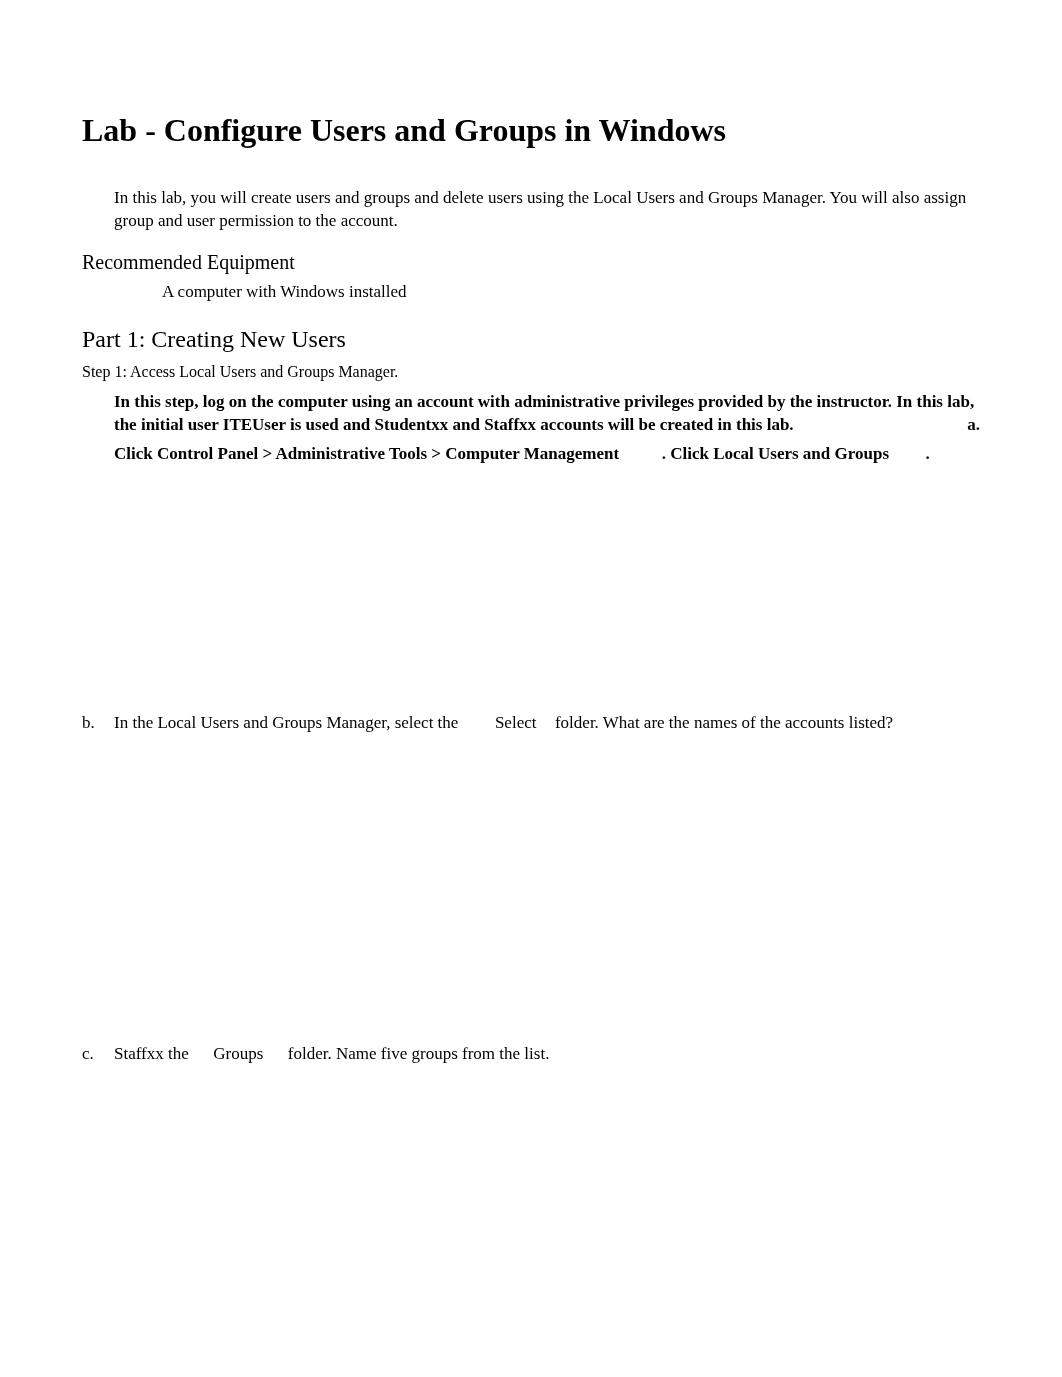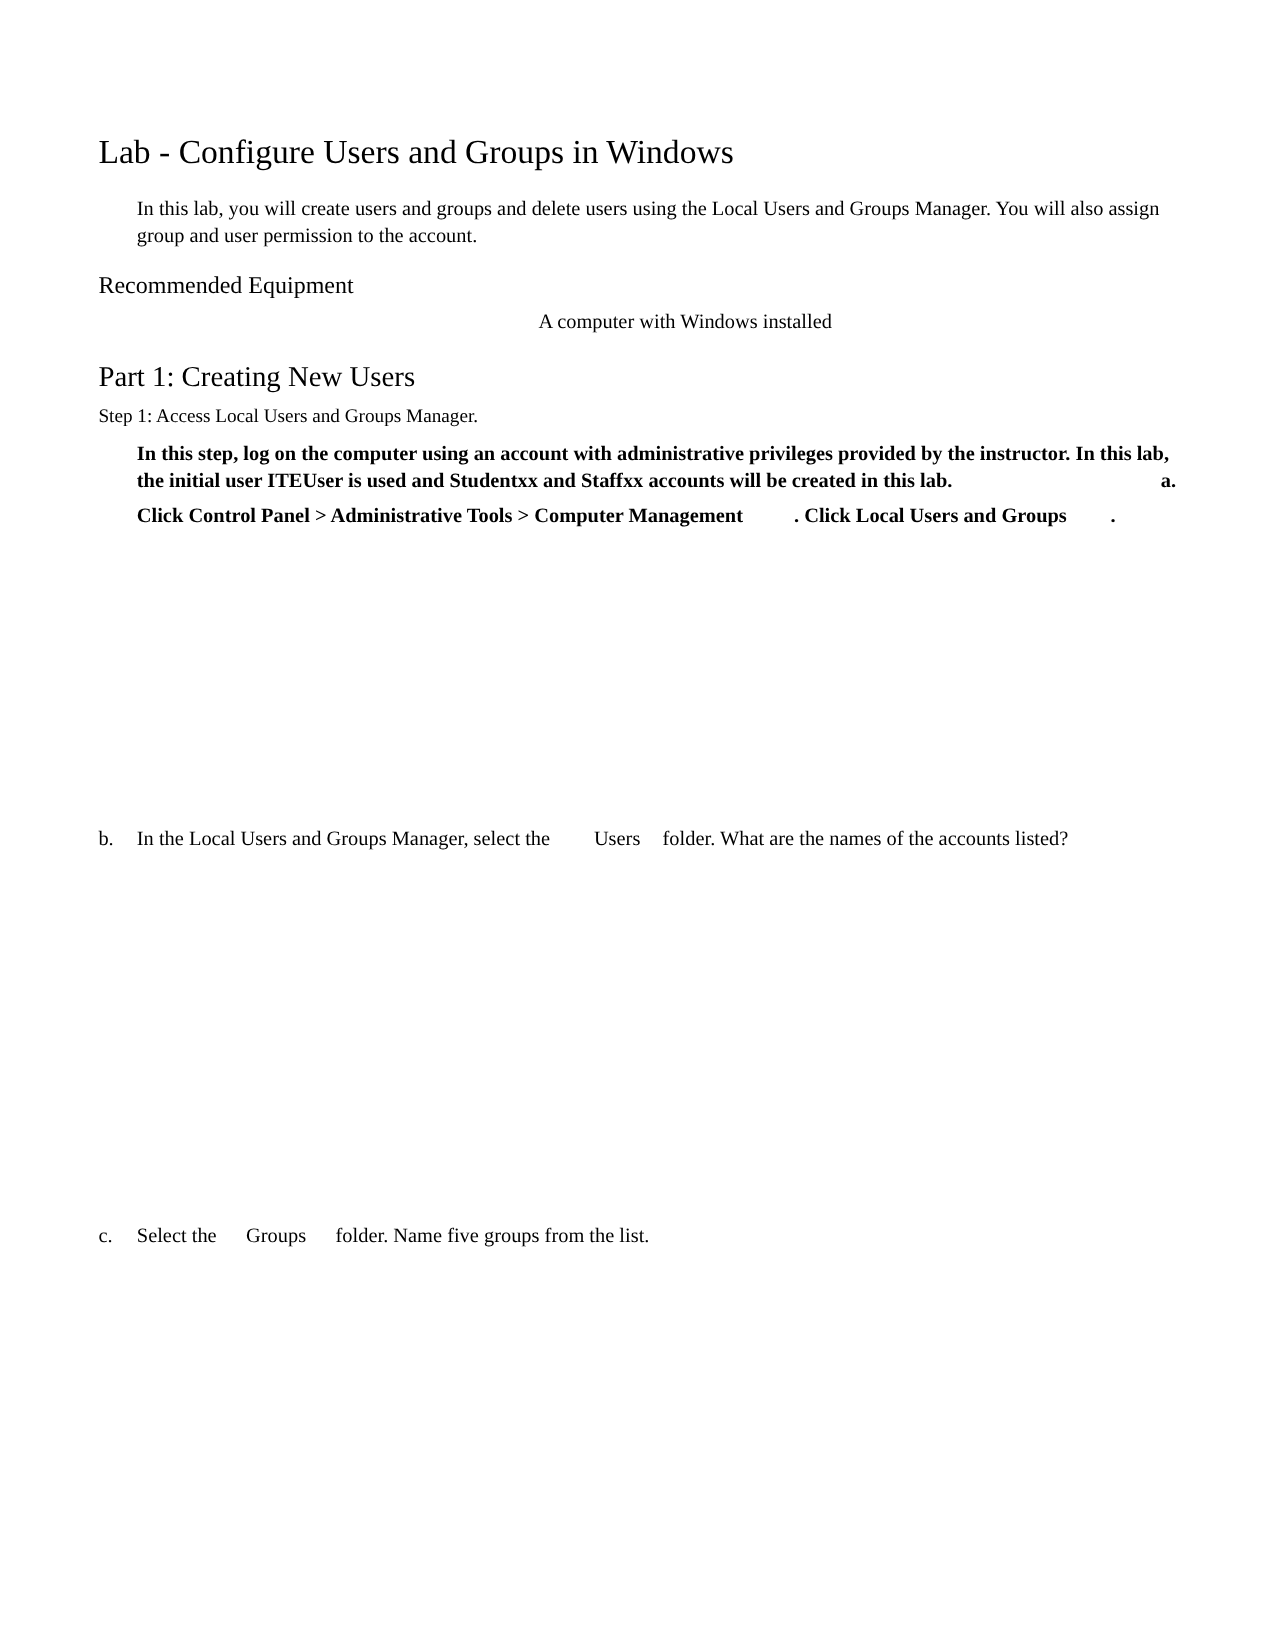--- a/index.html
+++ b/index.html
@@ -12,41 +12,40 @@
       background: #ffffff;
       width: 1062px;
       height: 1377px;
       position: relative;
       color: #000000;
     }
     .page {
       padding: 112px 82px 0 82px;
     }
     .title {
-      font-size: 28px;
-      font-weight: normal;
-      margin-bottom: 19px;
+      font-size: 32px;
+      font-weight: bold;
+      margin-bottom: 38px;
     }
     .section-heading {
       font-size: 20px;
       font-weight: normal;
       margin-bottom: 8px;
     }
     .body-text {
       font-size: 17px;
       line-height: 1.35;
       margin-left: 32px;
       margin-bottom: 18px;
     }
     .bullet-row {
       display: flex;
       margin-left: 32px;
       margin-bottom: 24px;
       font-size: 17px;
-      text-align: center;
     }
     .bullet-icon {
       font-family: Arial, sans-serif;
       width: 48px;
       flex-shrink: 0;
       color: #333;
     }
     .bullet-text {
       flex: 1;
     }
@@ -145,32 +144,32 @@
     <span>.</span>
   </div>
 
   <div class="gap-large"></div>
 
   <div class="letter-row">
     <span class="letter-marker">b.</span>
     <span class="letter-content">
       <span>In the Local Users and Groups Manager, select the</span>
       <span class="wide-space"></span>
-      <span>Users</span>
+      <span>Select</span>
       <span class="small-space"></span>
       <span>folder. What are the names of the accounts listed?</span>
     </span>
   </div>
 
   <div class="gap-xlarge"></div>
 
   <div class="letter-row">
     <span class="letter-marker">c.</span>
     <span class="letter-content">
-      <span>Select the</span>
+      <span>Staffxx the</span>
       <span class="narrow-space"></span>
       <span>Groups</span>
       <span class="narrow-space"></span>
       <span>folder. Name five groups from the list.</span>
     </span>
   </div>
 
 </div>
 
 </body></html>

